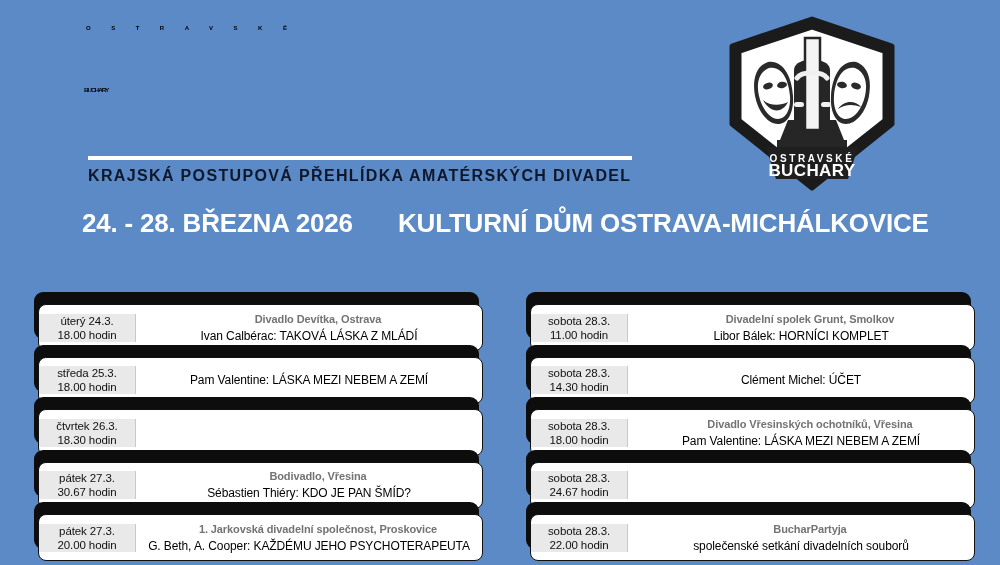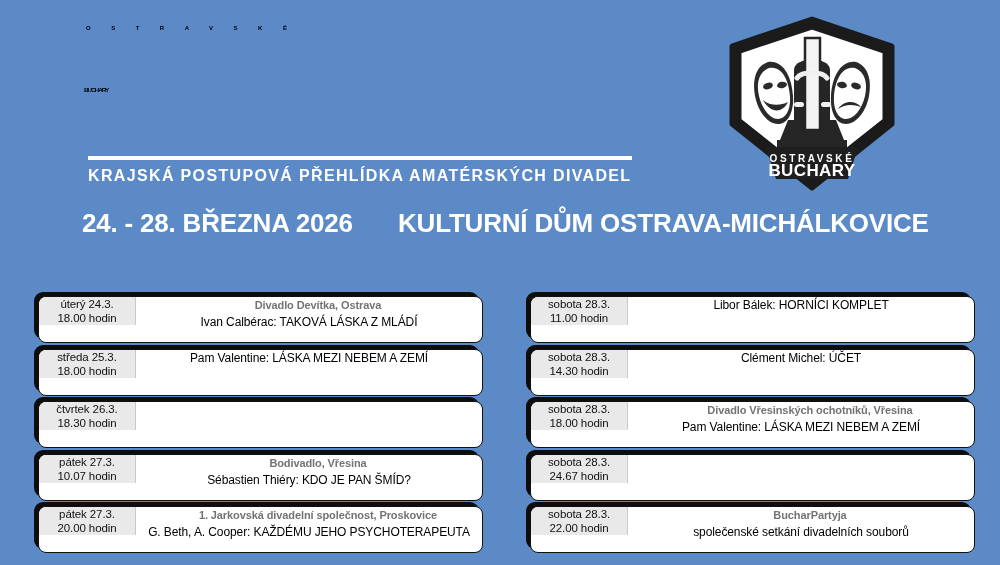--- a/index.html
+++ b/index.html
@@ -55,21 +55,21 @@
     width: 544px;
     height: 4px;
     background: #ffffff;
   }
   .subtitle {
     position: absolute;
     left: 4px;
     top: 159px;
     font-size: 19px;
     font-weight: bold;
-    color: #ffffff;
+    color: #0f172a;
     letter-spacing: 1.35px;
     white-space: nowrap;
   }
 
   
   .badge {
     position: absolute;
     left: 722px;
     top: 16px;
     width: 180px;
@@ -118,29 +118,29 @@
     left: -4px;
     top: 4px;
     width: 100%;
     height: 47px;
     background: #0d0d0d;
     border-radius: 9px;
   }
   .card {
     position: absolute;
     left: 0;
-    top: 8px;
+    top: 16px;
     width: 100%;
     height: 47px;
     background: #ffffff;
     border: 1.5px solid #101010;
     border-radius: 8px;
     box-sizing: border-box;
     display: flex;
-    align-items: flex-start;
+    align-items: center;
     overflow: hidden;
   }
   .card-date {
     flex: 0 0 90px;
     background: #e9e9e9;
     border-right: 1px solid #c9c9c9;
     display: flex;
     flex-direction: column;
     align-items: center;
     justify-content: center;
@@ -279,21 +279,21 @@
             <span class="d-day">čtvrtek 26.3.</span>
             <span class="d-time">18.30 hodin</span>
           </div>
         </div>
       </div>
       <div class="card-wrap">
         <div class="card-shadow"></div>
         <div class="card">
           <div class="card-date">
             <span class="d-day">pátek 27.3.</span>
-            <span class="d-time">10.07 hodin</span>
+            <span class="d-time">30.67 hodin</span>
           </div>
           <div class="card-body">
             <span class="b-line1">Bodivadlo, Vřesina</span>
             <span class="b-line2">Sébastien Thiéry: KDO JE PAN ŠMÍD?</span>
           </div>
         </div>
       </div>
       <div class="card-wrap">
         <div class="card-shadow"></div>
         <div class="card">
@@ -310,20 +310,21 @@
     </div>
   <div class="col col-right" id="col-right">
       <div class="card-wrap">
         <div class="card-shadow"></div>
         <div class="card">
           <div class="card-date">
             <span class="d-day">sobota 28.3.</span>
             <span class="d-time">11.00 hodin</span>
           </div>
           <div class="card-body">
+            <span class="b-line1">Divadelní spolek Grunt, Smolkov</span>
             <span class="b-line2">Libor Bálek: HORNÍCI KOMPLET</span>
           </div>
         </div>
       </div>
       <div class="card-wrap">
         <div class="card-shadow"></div>
         <div class="card">
           <div class="card-date">
             <span class="d-day">sobota 28.3.</span>
             <span class="d-time">14.30 hodin</span>

